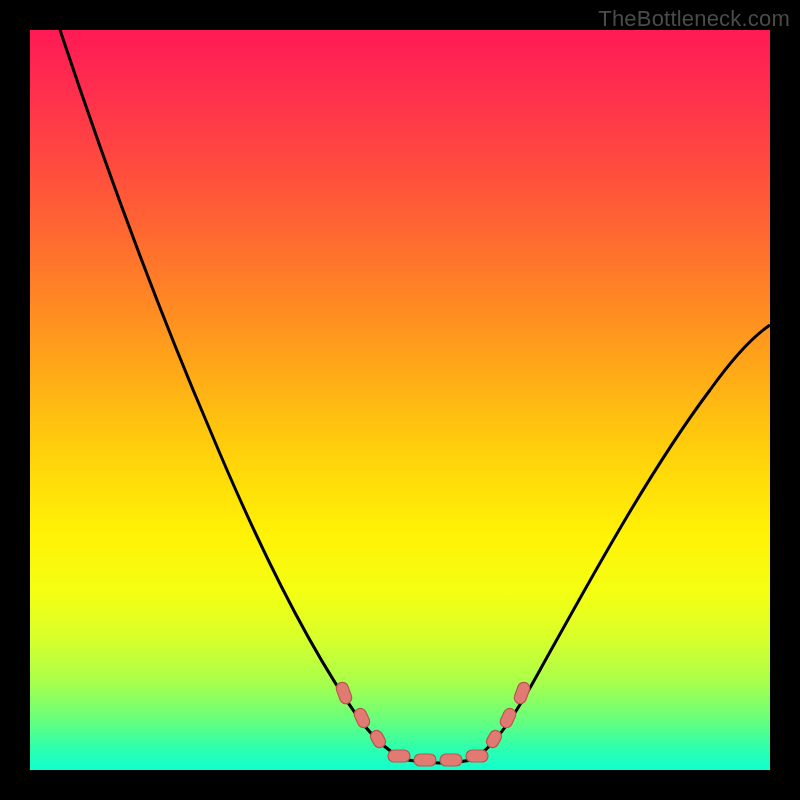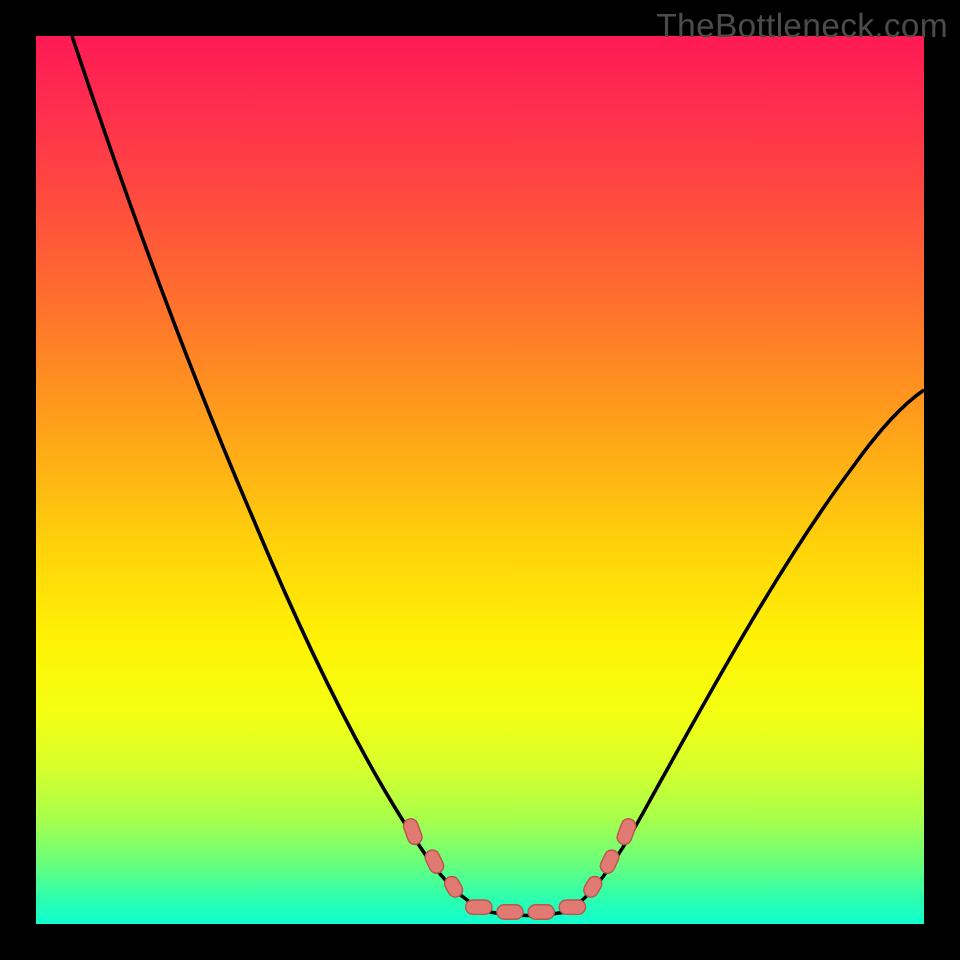--- a/index.html
+++ b/index.html
@@ -39,21 +39,21 @@
       #6bff7a 93%,
       #2effad 97%,
       #10ffd0 100%
     );
   }
   .watermark {
     position: absolute;
     top: 6px;
     right: 10px;
     color: #4b4b4b;
-    font-size: 28px;
+    font-size: 22px;
     font-weight: 500;
     letter-spacing: 0.2px;
     user-select: none;
   }
   svg.curves {
     position: absolute;
     left: 30px;
     top: 30px;
     width: 740px;
     height: 740px;

